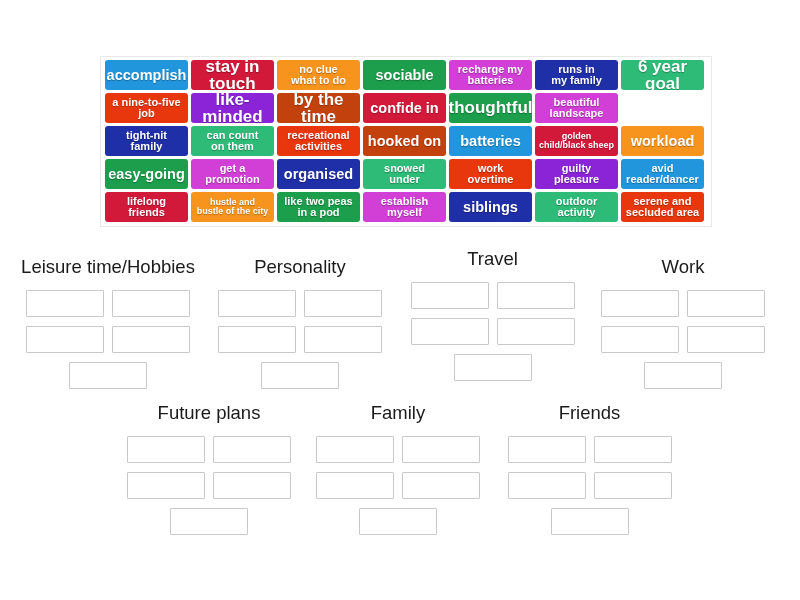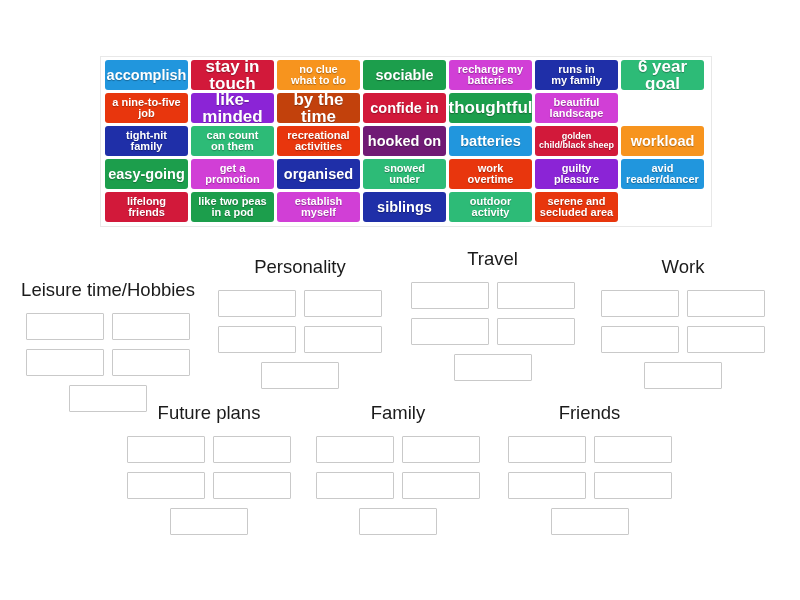--- a/index.html
+++ b/index.html
@@ -123,46 +123,47 @@
         <div class="tile fs-md" style="background: rgb(139, 36, 214);">like-minded</div>
         <div class="tile fs-md" style="background: #c2410c;">by the time</div>
         <div class="tile fs-lg" style="background: rgb(210, 25, 58);">confide in</div>
         <div class="tile fs-md" style="background: rgb(28, 158, 76);">thoughtful</div>
         <div class="tile fs-sm" style="background: rgb(209, 63, 214);">beautiful<br>landscape</div>
       </div>
       <div class="tile-row">
         <div class="tile fs-sm" style="background: rgb(31, 47, 168);">tight-nit<br>family</div>
         <div class="tile fs-sm" style="background: rgb(45, 187, 119);">can count<br>on them</div>
         <div class="tile fs-sm" style="background: rgb(232, 54, 13);">recreational<br>activities</div>
-        <div class="tile fs-lg" style="background: #701a75;">hooked on</div>
+        <div class="tile fs-lg" style="background: #c2410c;">hooked on</div>
         <div class="tile fs-lg" style="background: rgb(33, 150, 221);">batteries</div>
         <div class="tile fs-xs" style="background: rgb(210, 25, 58);">golden<br>child/black sheep</div>
         <div class="tile fs-lg" style="background: rgb(247, 148, 30);">workload</div>
       </div>
       <div class="tile-row">
         <div class="tile fs-lg" style="background: rgb(28, 158, 76);">easy-going</div>
         <div class="tile fs-sm" style="background: rgb(209, 63, 214);">get a<br>promotion</div>
         <div class="tile fs-lg" style="background: rgb(31, 47, 168);">organised</div>
         <div class="tile fs-sm" style="background: rgb(45, 187, 119);">snowed<br>under</div>
         <div class="tile fs-sm" style="background: rgb(232, 54, 13);">work<br>overtime</div>
         <div class="tile fs-sm" style="background: rgb(139, 36, 214);">guilty<br>pleasure</div>
         <div class="tile fs-sm" style="background: rgb(33, 150, 221);">avid<br>reader/dancer</div>
       </div>
       <div class="tile-row">
         <div class="tile fs-sm" style="background: rgb(210, 25, 58);">lifelong<br>friends</div>
+        <div class="tile fs-xs" style="background: rgb(247, 148, 30);">hustle and<br>bustle of the city</div>
         <div class="tile fs-sm" style="background: rgb(28, 158, 76);">like two peas<br>in a pod</div>
         <div class="tile fs-sm" style="background: rgb(209, 63, 214);">establish<br>myself</div>
         <div class="tile fs-lg" style="background: rgb(31, 47, 168);">siblings</div>
         <div class="tile fs-sm" style="background: rgb(45, 187, 119);">outdoor<br>activity</div>
         <div class="tile fs-sm" style="background: rgb(232, 54, 13);">serene and<br>secluded area</div>
       </div>
     </div>
 
   <div id="categories-layer">
-      <div class="cat-group" style="left: 18px; top: 256px; width: 180px; margin-top: 23px;">
+      <div class="cat-group" style="left: 18px; top: 256px; width: 180px;">
         <div class="cat-title">Leisure time/Hobbies</div>
         <div class="slot-rows">
           <div class="slot-row">
             <div class="slot"></div>
             <div class="slot"></div>
           </div>
           <div class="slot-row">
             <div class="slot"></div>
             <div class="slot"></div>
           </div>

